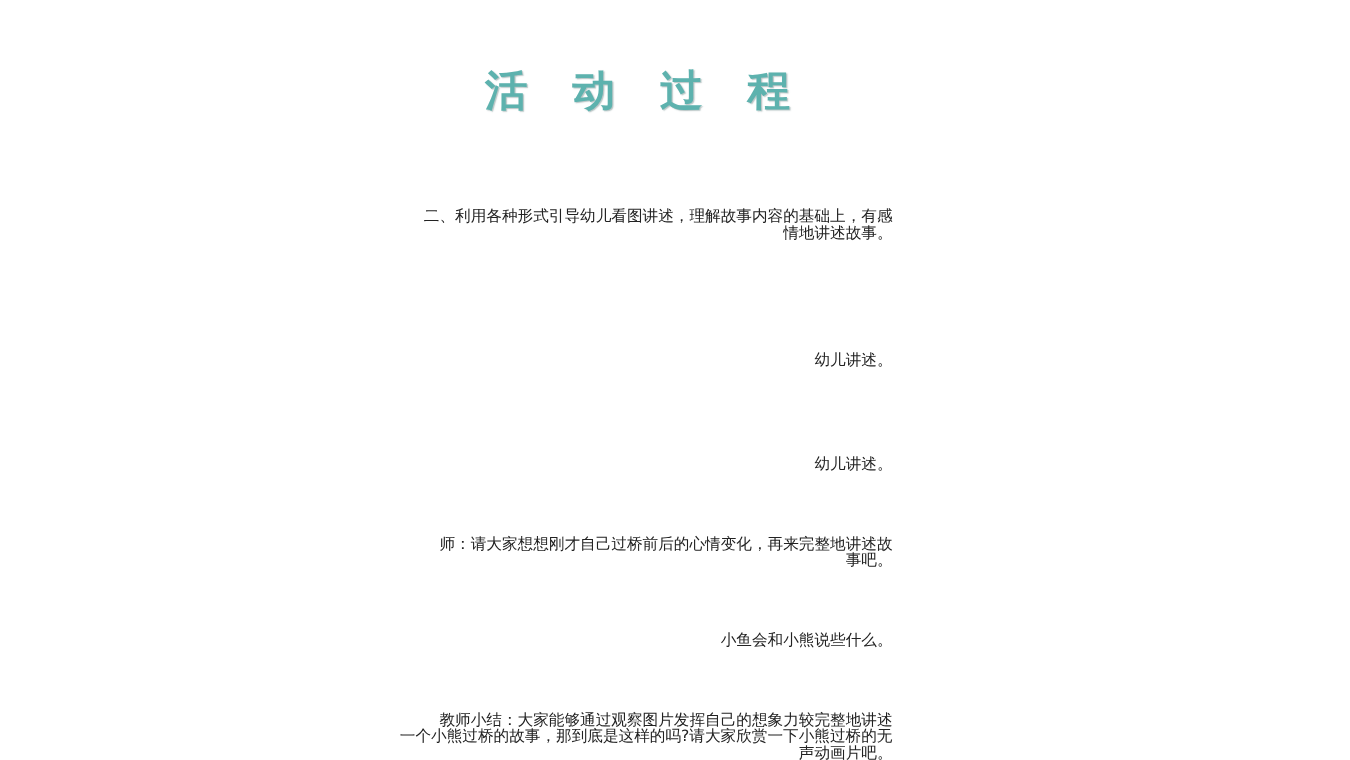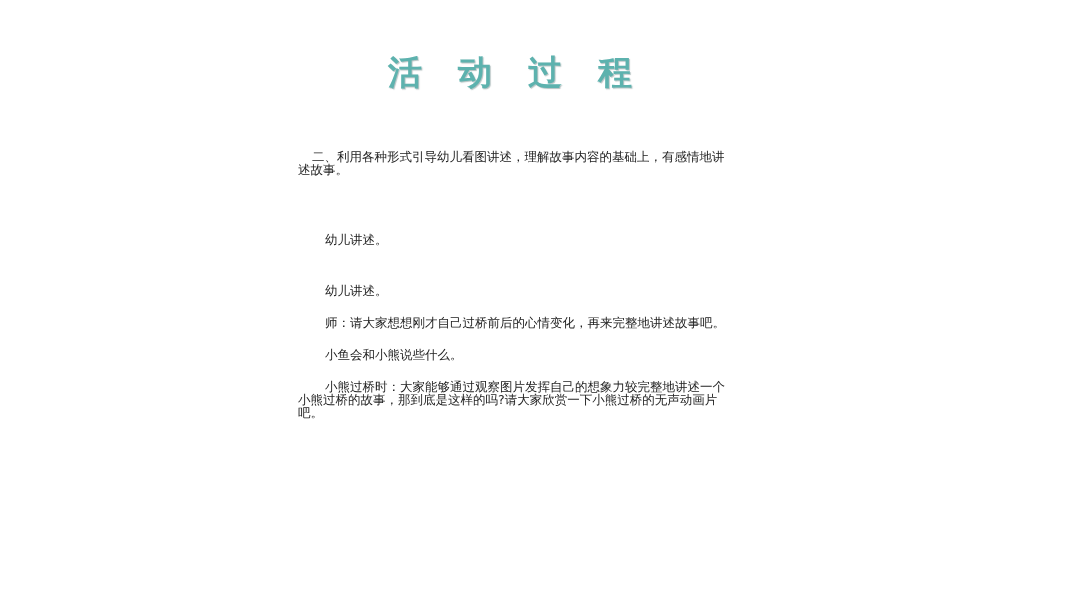--- a/index.html
+++ b/index.html
@@ -45,22 +45,23 @@
       position: absolute;
       left: 298px;
       top: 150px;
       width: 432px;
       color: #222222;
       font-size: 12.5px;
       line-height: 13px;
       font-family: "DejaVu Sans", sans-serif;
     }
     .para {
-      margin: 0;
+      margin: 16px;
       word-break: break-all;
+      text-align: right;
     }
     .indent1 { text-indent: 14px; }
     .indent2 { text-indent: 27px; }
     .gap { height: 19px; }
   </style>
 </head>
 <body>
 
 <div class="slide">
 
@@ -78,17 +79,17 @@
     <div class="gap"></div>
     <p class="para indent2">幼儿讲述。</p>
     <div class="gap"></div>
     <div class="gap"></div>
     <p class="para indent2">幼儿讲述。</p>
     <div class="gap"></div>
     <p class="para indent2">师：请大家想想刚才自己过桥前后的心情变化，再来完整地讲述故事吧。</p>
     <div class="gap"></div>
     <p class="para indent2">小鱼会和小熊说些什么。</p>
     <div class="gap"></div>
-    <p class="para indent2">小熊过桥时：大家能够通过观察图片发挥自己的想象力较完整地讲述一个小熊过桥的故事，那到底是这样的吗?请大家欣赏一下小熊过桥的无声动画片吧。</p>
+    <p class="para indent2">教师小结：大家能够通过观察图片发挥自己的想象力较完整地讲述一个小熊过桥的故事，那到底是这样的吗?请大家欣赏一下小熊过桥的无声动画片吧。</p>
     <div class="gap"></div>
   </div>
 
 </div>
 
 </body></html>

